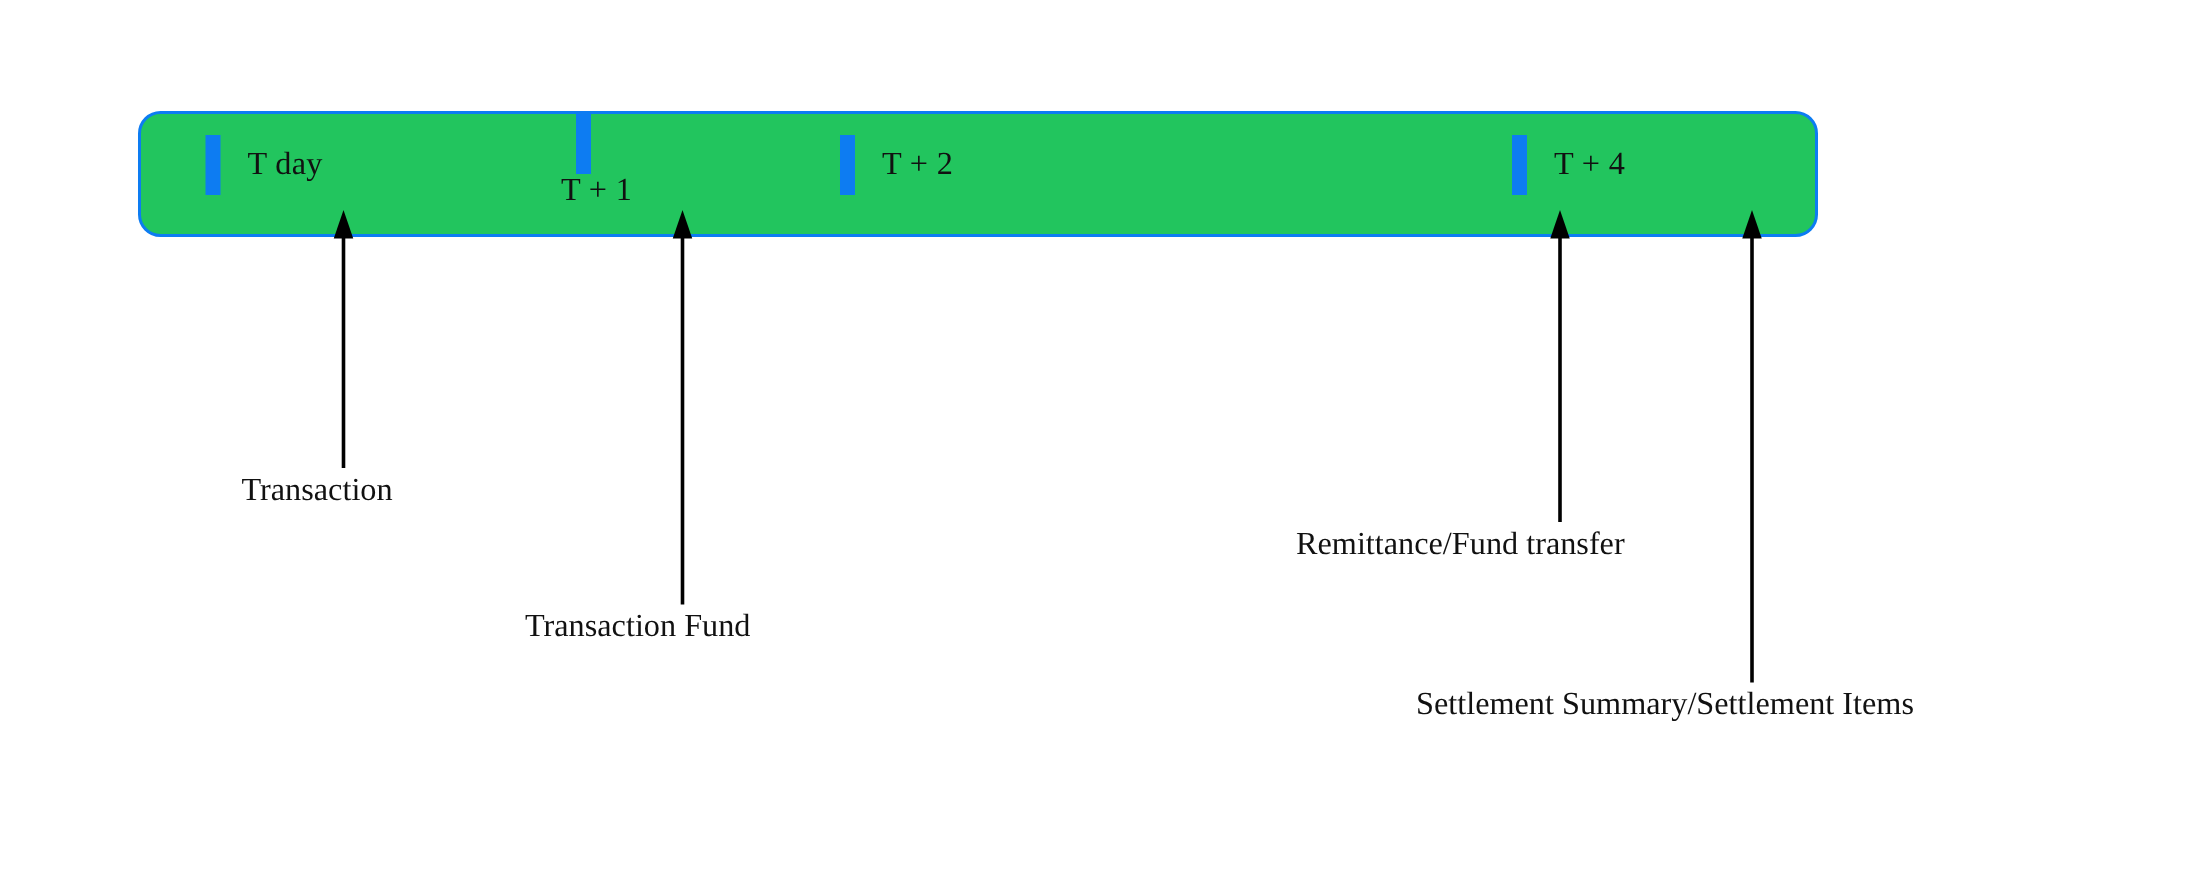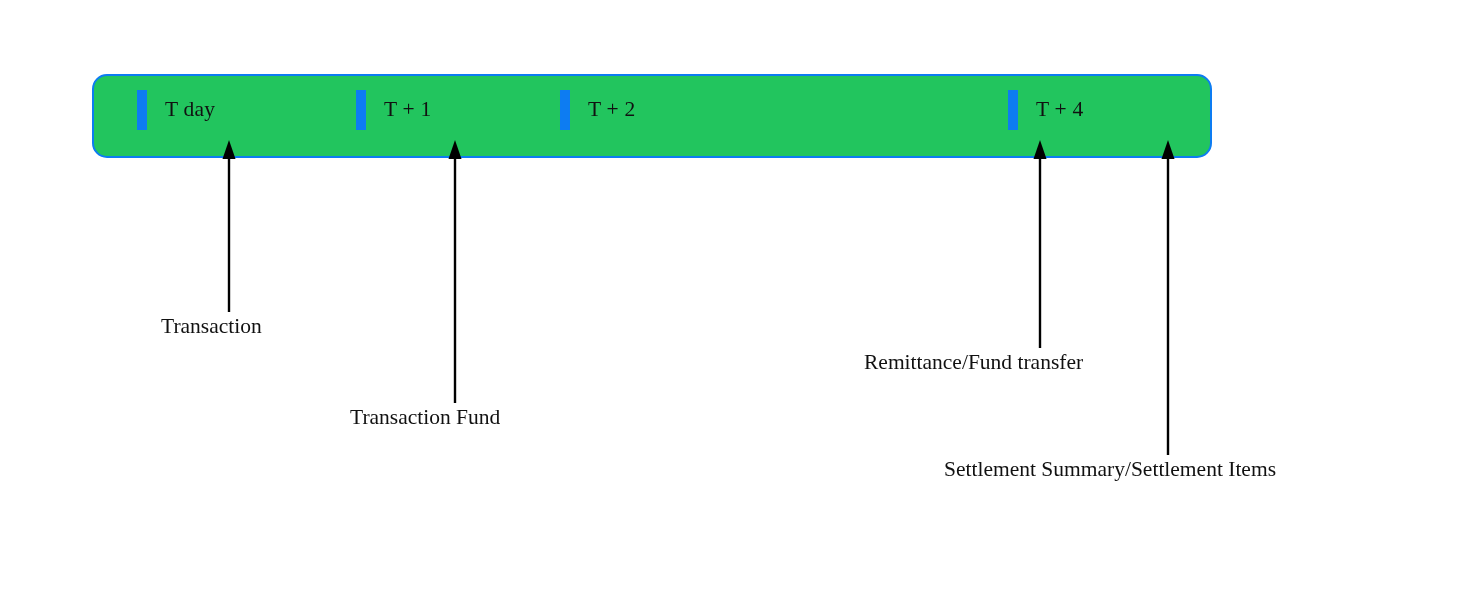--- a/index.html
+++ b/index.html
@@ -86,21 +86,21 @@
 
 <div id="canvas">
 
   <div class="timeline-bar">
 
     <div class="tick-group" style="left:43px;">
       <span class="tick-mark"></span>
       <span class="tick-label">T day</span>
     </div>
 
-    <div class="tick-group" style="left:262px;">
+    <div class="tick-group" style="left:262px;flex-direction:column;">
       <span class="tick-mark"></span>
       <span class="tick-label">T + 1</span>
     </div>
 
     <div class="tick-group" style="left:466px;">
       <span class="tick-mark"></span>
       <span class="tick-label">T + 2</span>
     </div>
 
 

